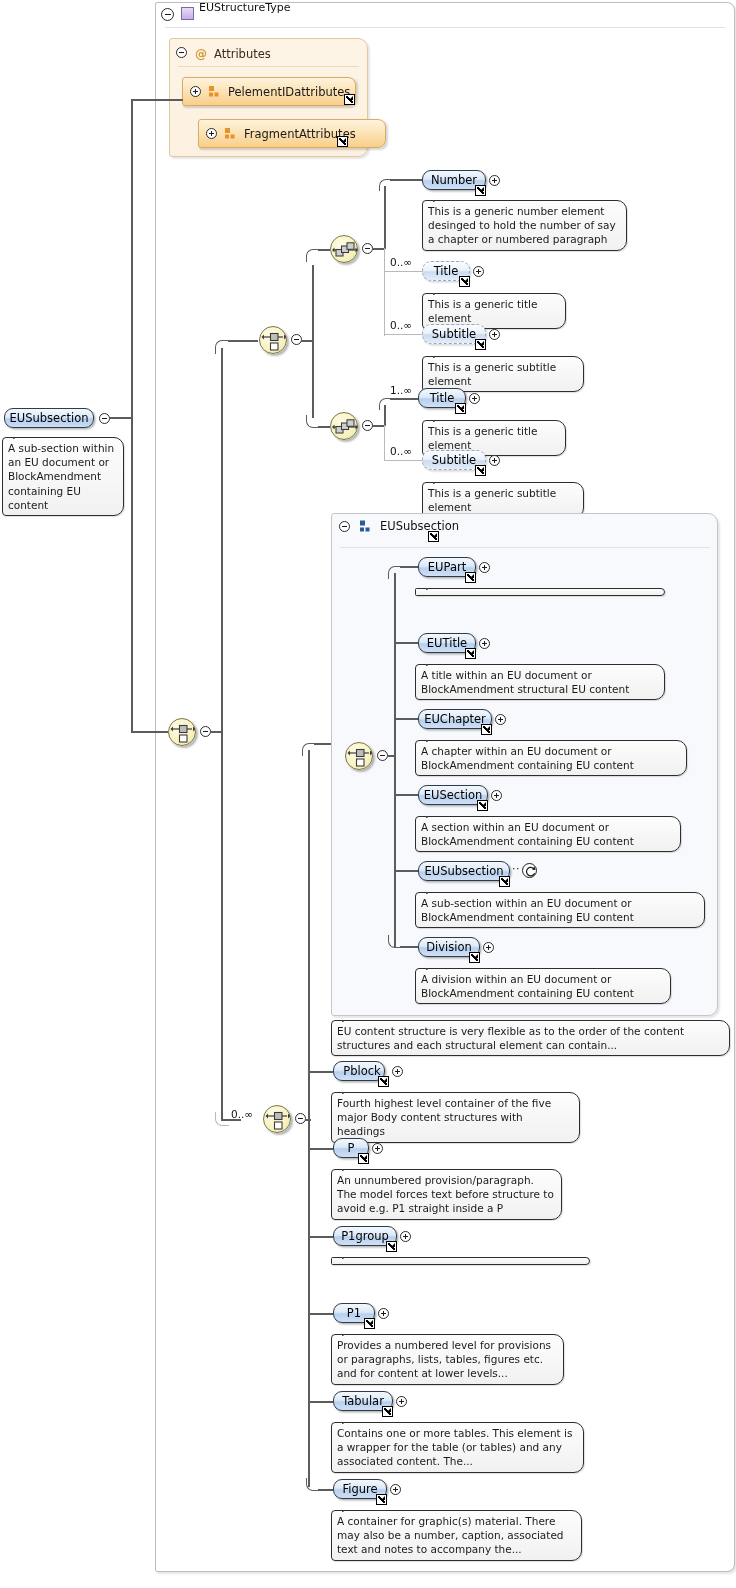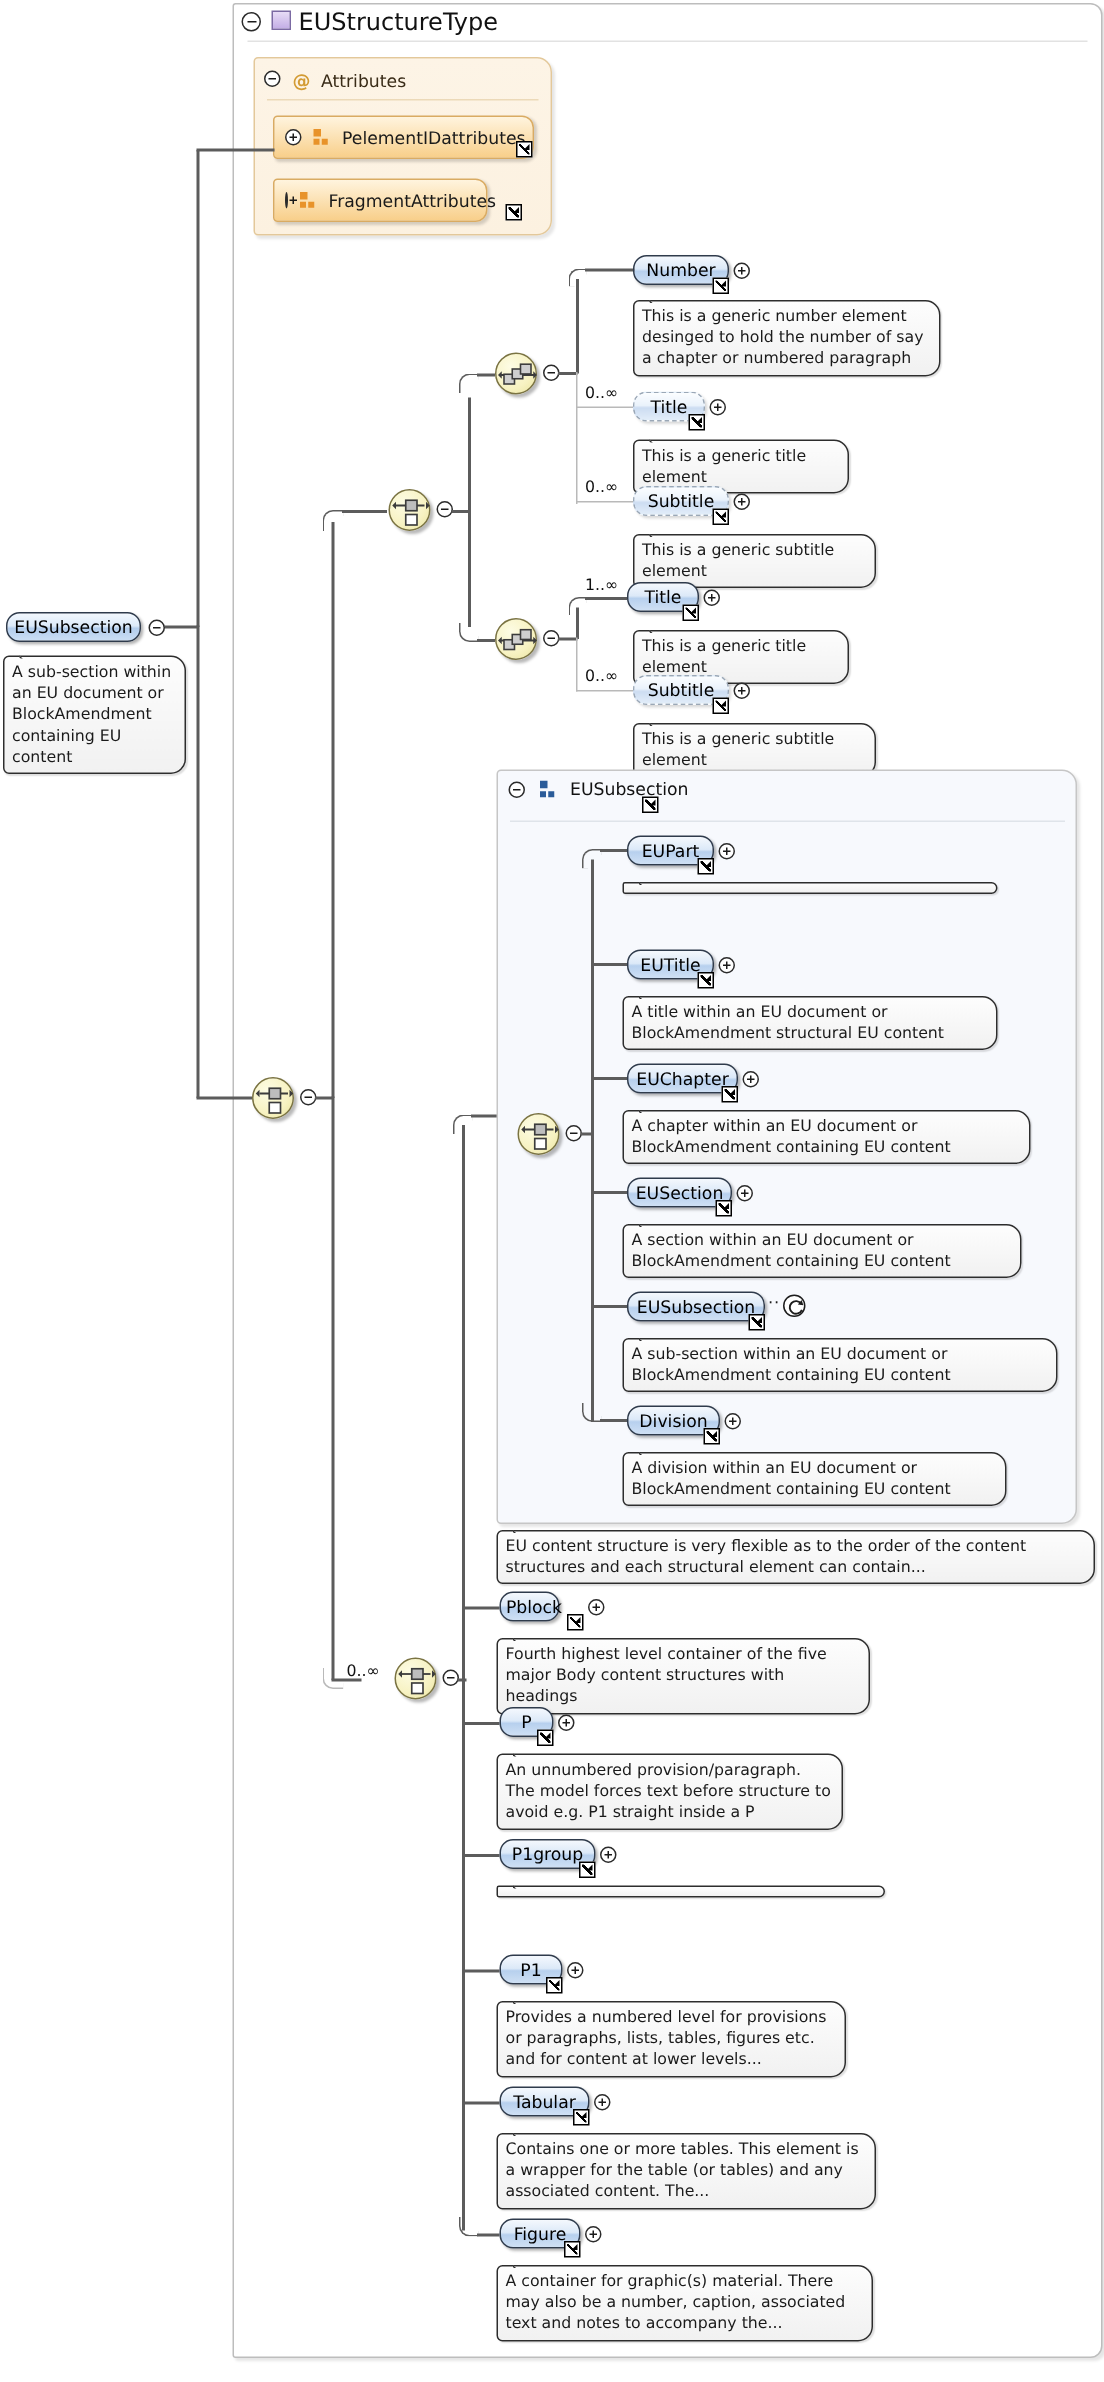--- a/index.html
+++ b/index.html
@@ -15,22 +15,22 @@
   
   .type-box {
     position:absolute;
     background:#ffffff;
     border:1px solid #bdbdbd;
     border-radius:2px 8px 8px 2px;
     box-shadow:2px 2px 2px rgba(0,0,0,.10);
   }
   .type-header {
     position:absolute; left:0; top:0; height:27px;
-    display:flex; align-items:center; gap:6px; padding-left:9px;
-    font-size:16px; color:#111;
+    display:flex; gap:6px; padding-left:9px;
+    font-size:11px; color:#111;
   }
   .type-rule { position:absolute; height:1px; background:#e2e2e2; }
 
   .attr-box {
     position:absolute;
     background:linear-gradient(#fdf4e6,#fcf1e0);
     border:1px solid #e3c89a;
     border-radius:3px 10px 10px 3px;
     box-shadow:2px 2px 2px rgba(0,0,0,.10);
   }
@@ -214,21 +214,21 @@
       <svg width="13" height="13" viewBox="0 0 13 13">
         <rect x="1" y="1" width="5" height="5" fill="#e8932a"></rect>
         <rect x="1" y="7.5" width="4" height="4" fill="#e8932a"></rect>
         <rect x="6.5" y="7.5" width="4" height="4" fill="#e8932a"></rect>
       </svg>
     </span>
     <span class="lbl">PelementIDattributes</span>
   </div>
   <div class="ref" style="left:344px; top:94px;"></div>
 
-  <div class="attr-item" style="left:182px; top:119px; width:143px;">
+  <div class="attr-item" style="left:198px; top:119px; width:188px;">
     <span class="tgl plus" style="position:relative; left:0; top:0;"></span>
     <span class="ico-grp">
       <svg width="13" height="13" viewBox="0 0 13 13">
         <rect x="1" y="1" width="5" height="5" fill="#e8932a"></rect>
         <rect x="1" y="7.5" width="4" height="4" fill="#e8932a"></rect>
         <rect x="6.5" y="7.5" width="4" height="4" fill="#e8932a"></rect>
       </svg>
     </span>
     <span class="lbl">FragmentAttributes</span>
   </div>
@@ -505,21 +505,21 @@
   <div class="doc" style="left:331px; top:1020px; width:399px;">
     <span class="tail"></span>
     <span>EU content structure is very flexible as to the order of the content structures and each structural element can contain...</span>
   </div>
 
   <div class="doc" style="left:415px; top:968px; width:256px;">
     <span class="tail"></span>
     <span>A division within an EU document or BlockAmendment containing EU content</span>
   </div>
 
-  <div class="el" style="left:333px; top:1061px; width:40px;padding-left:15px;">
+  <div class="el" style="left:333px; top:1061px; width:52px;padding-left:15px;">
     <span>Pblock</span>
   </div>
   <div class="ref" style="left:378px; top:1076px;"></div>
   <div class="tgl plus" style="left:392px; top:1066px;"></div>
   <div class="doc" style="left:331px; top:1092px; width:249px;">
     <span class="tail"></span>
     <span>Fourth highest level container of the five major Body content structures with headings</span>
   </div>
 
   <div class="el" style="left:333px; top:1138px; width:36px;">

